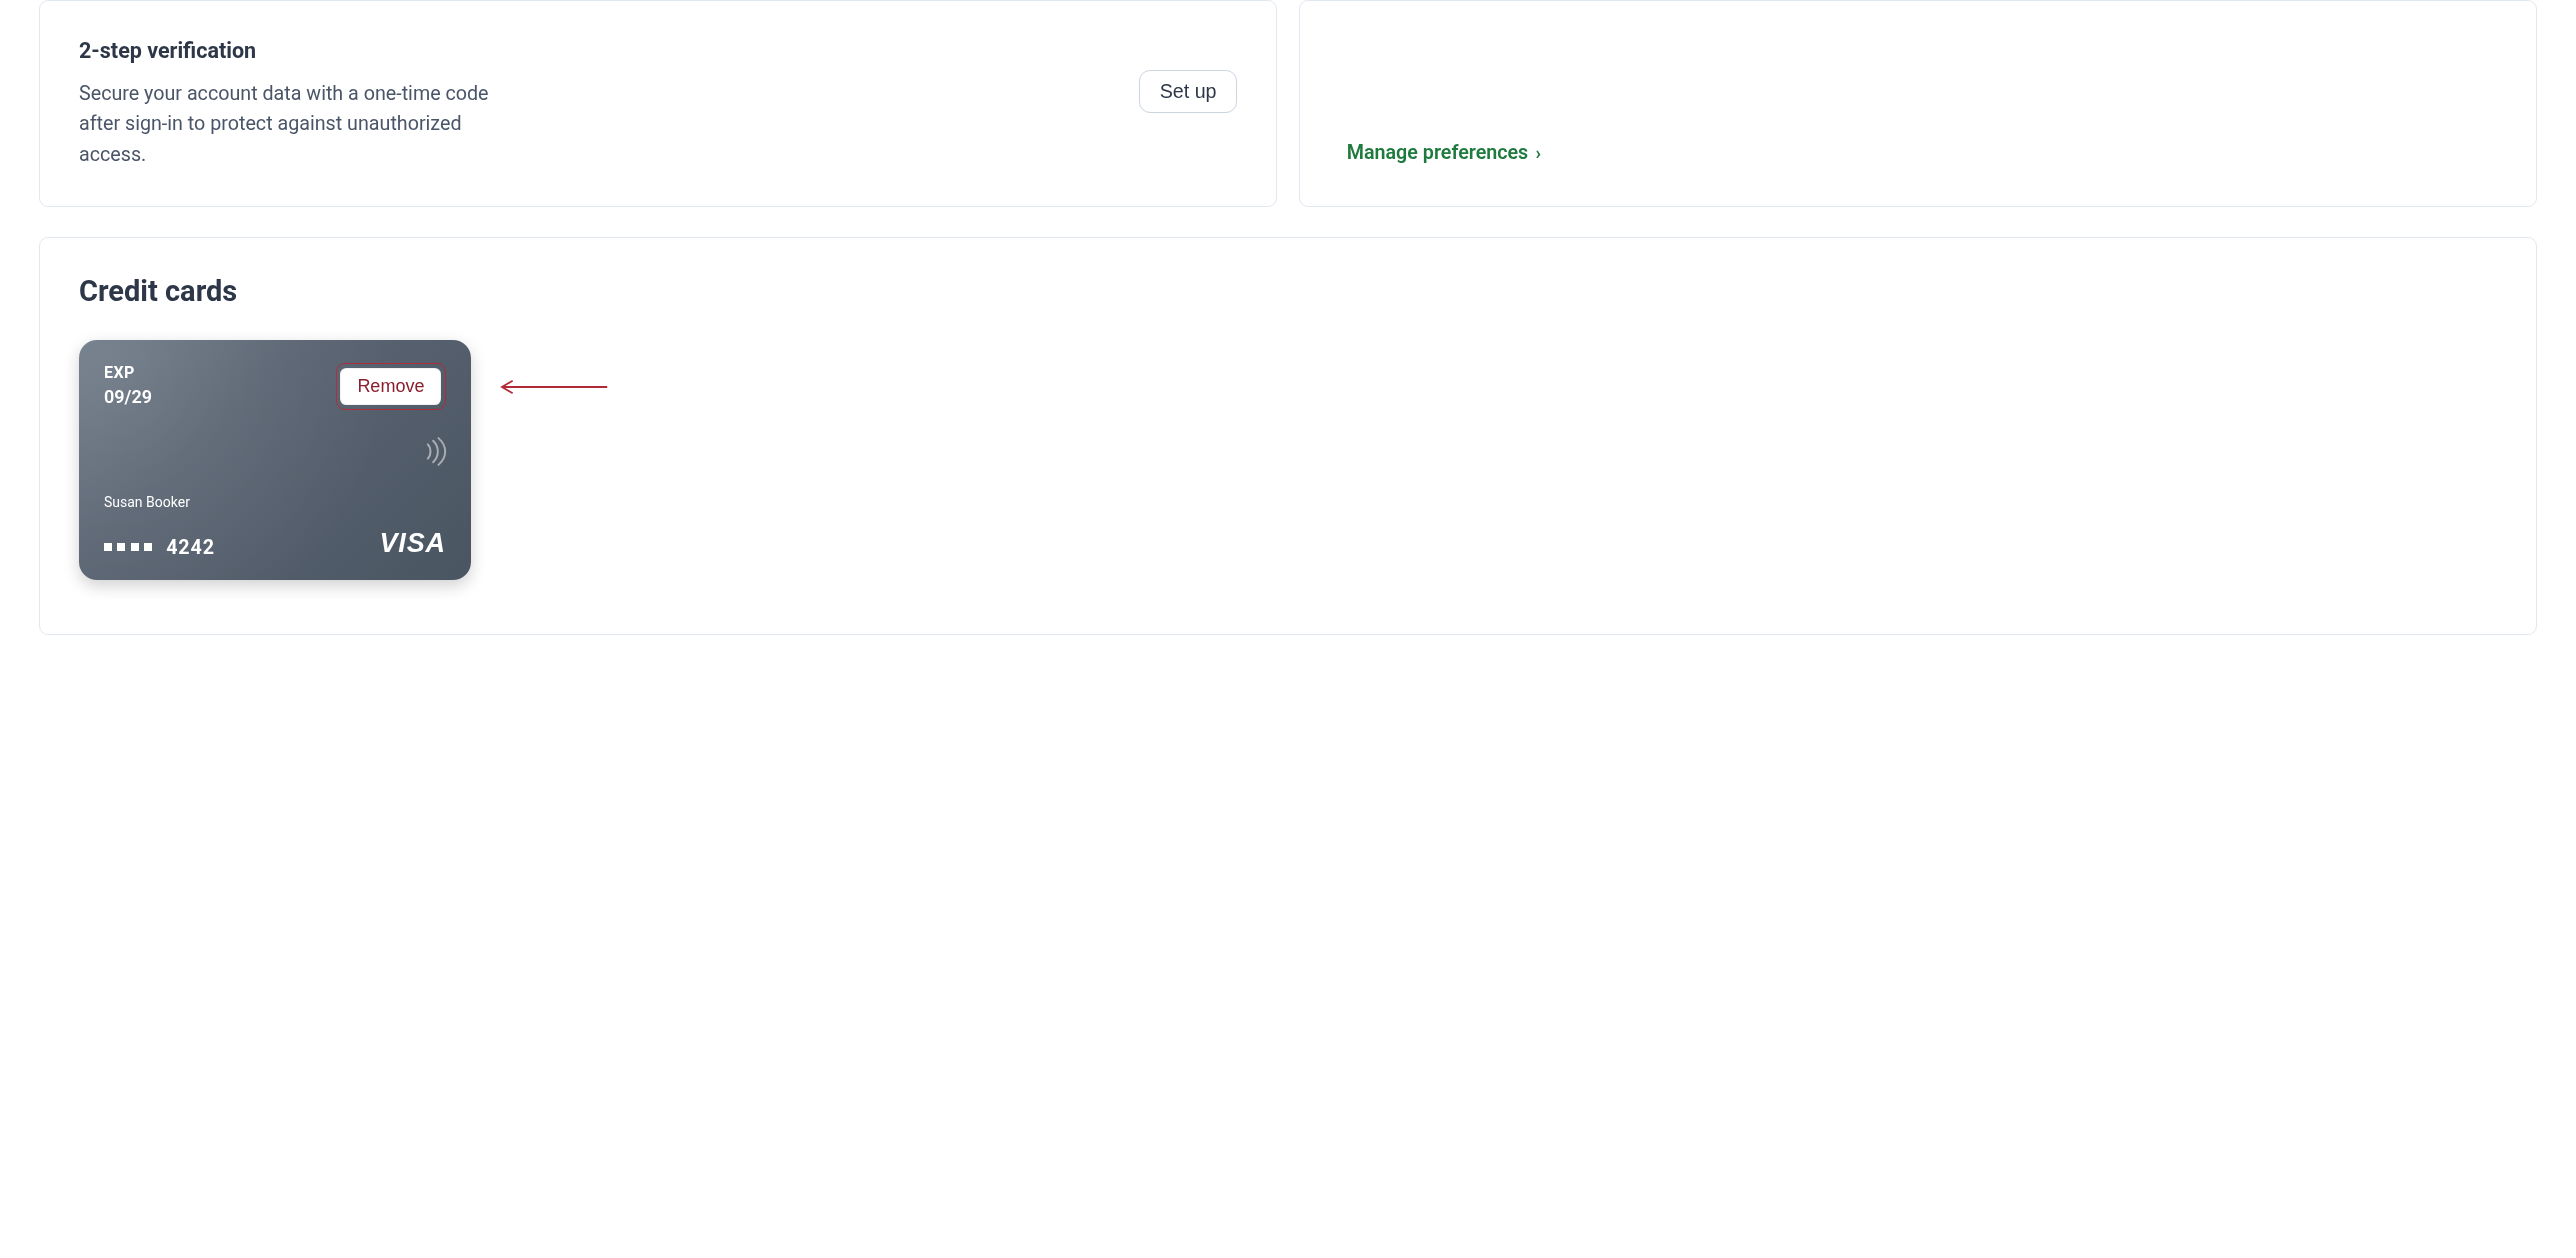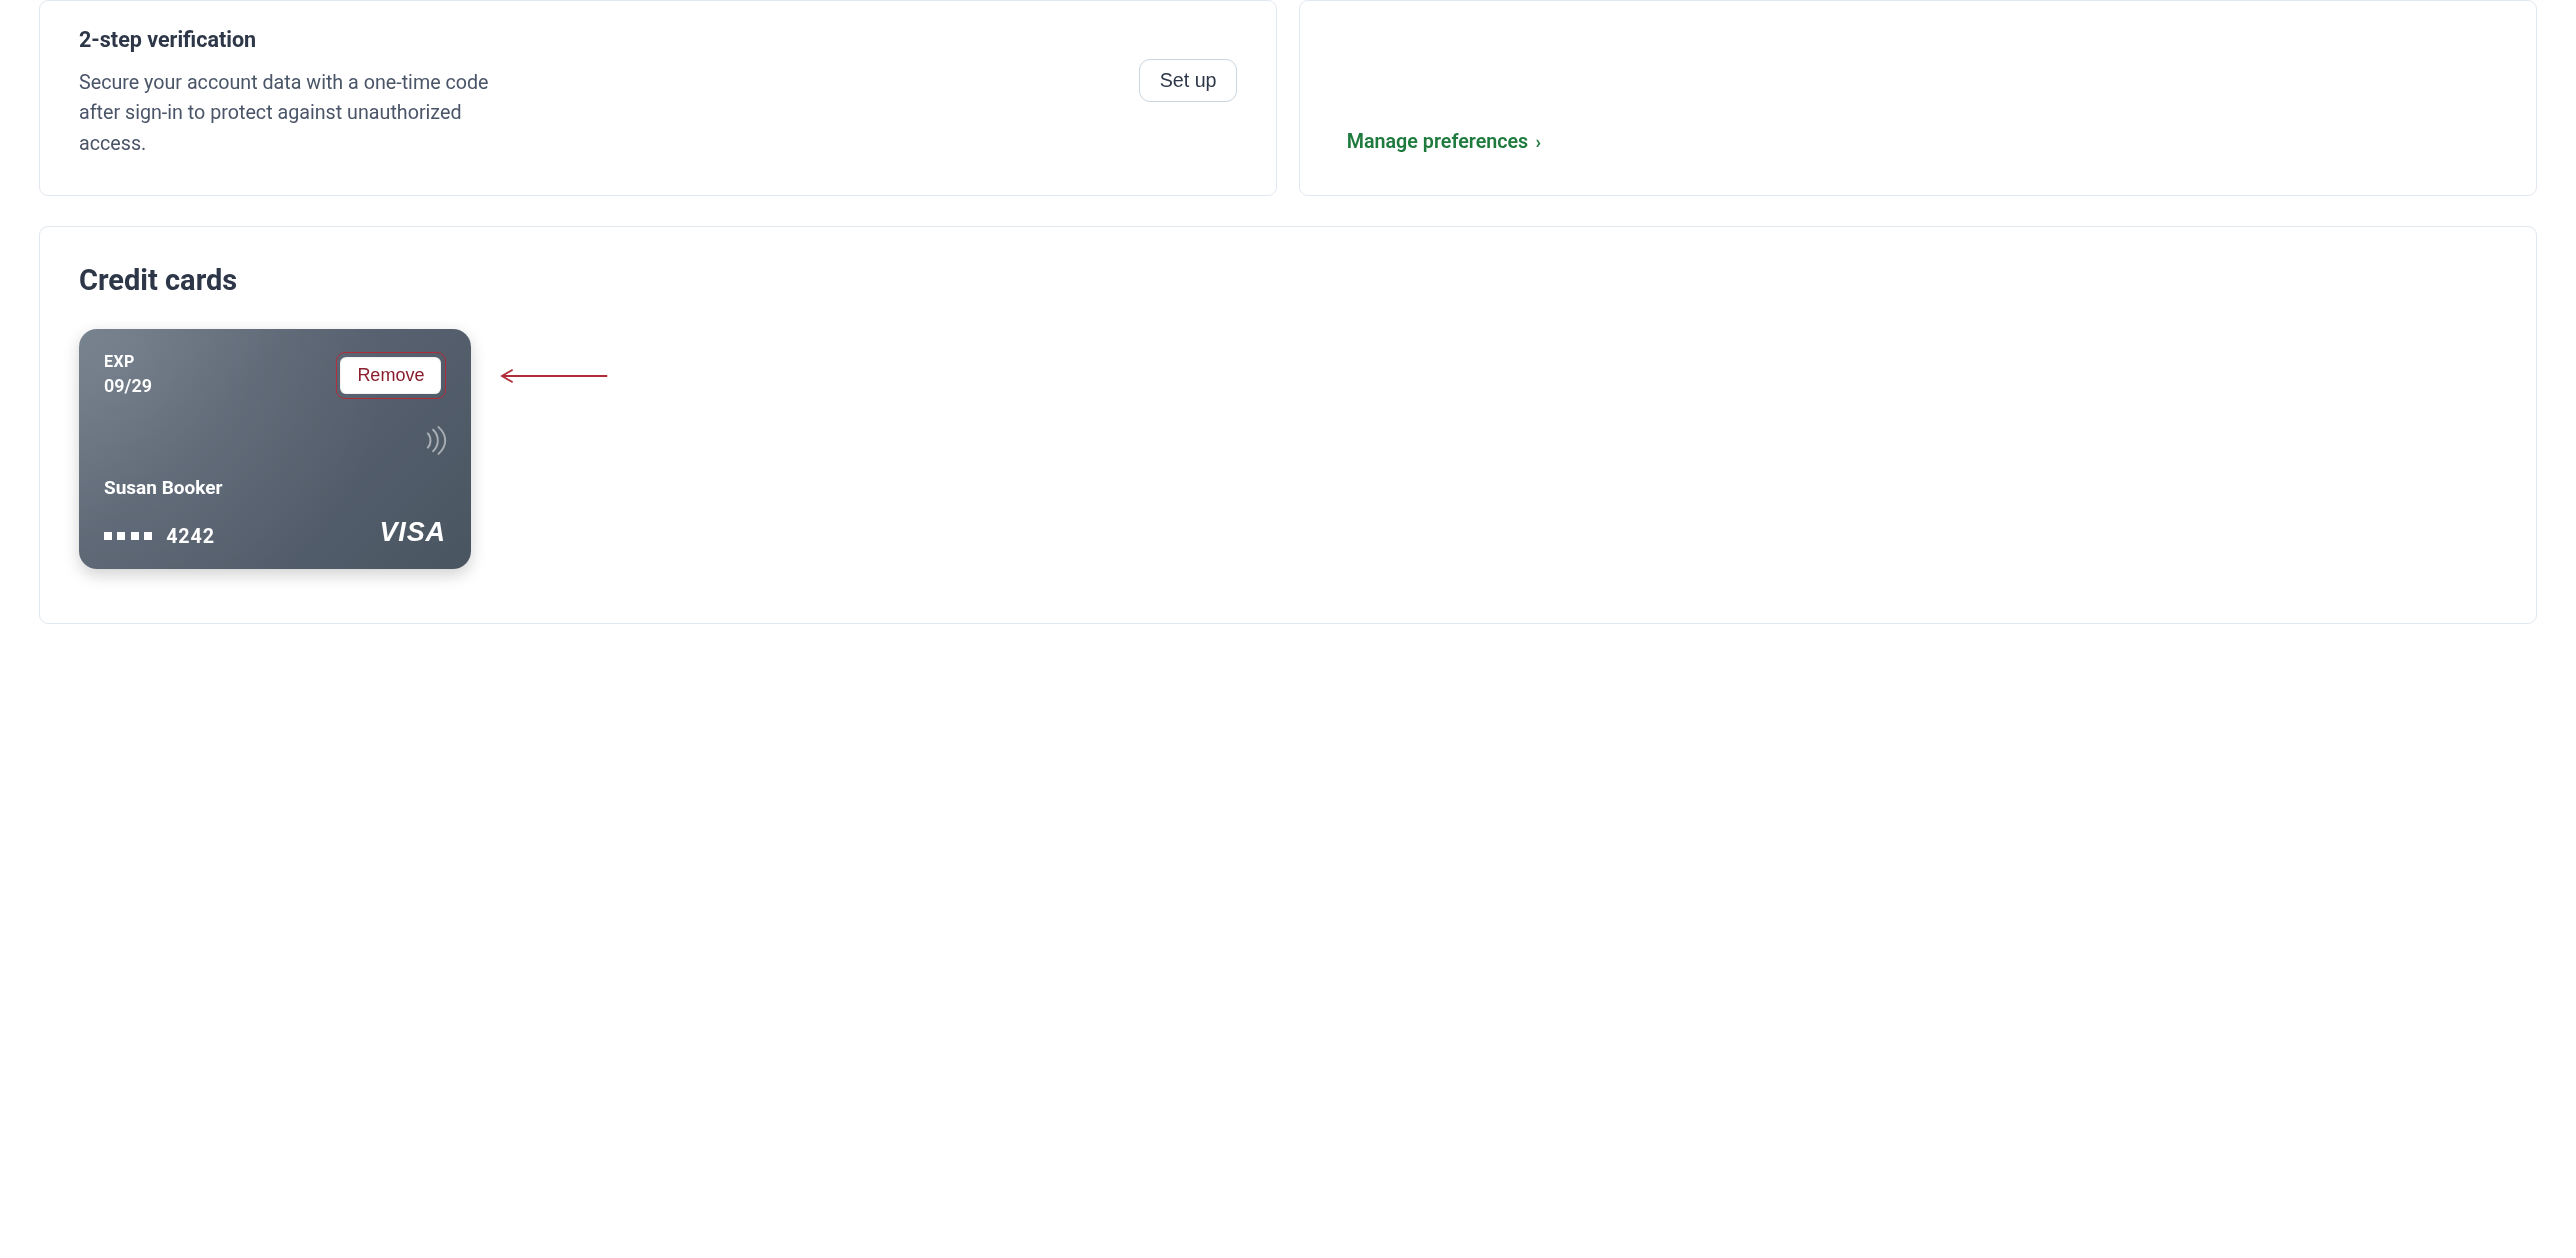--- a/index.html
+++ b/index.html
@@ -11,21 +11,21 @@
     }
     .row {
       display: flex;
       gap: 21.5px;
       margin-bottom: 30px;
     }
     .panel {
       border: 0.9px solid #e2e8f0;
       border-radius: 9px;
       background: #fff;
-      padding: 4px 39px 36px 39px;
+      padding: 15px 39px 36px 39px;
       flex: 1;
     }
     .panel.two-step {
       position: relative;
     }
     .panel.prefs {
       position: relative;
     }
     .full-panel {
       border: 0.9px solid #e2e8f0;
@@ -149,22 +149,22 @@
     .contactless {
       position: absolute;
       right: 19.7px;
       top: 97px;
       opacity: 0.5;
     }
     .cardholder {
       position: absolute;
       left: 25px;
       bottom: 70px;
-      font-size: 19px;
-      font-weight: 700;
+      font-size: 14px;
+      font-weight: 400;
     }
     .card-bottom {
       position: absolute;
       left: 25px;
       right: 25px;
       bottom: 21.5px;
       display: flex;
       justify-content: space-between;
       align-items: flex-end;
     }

